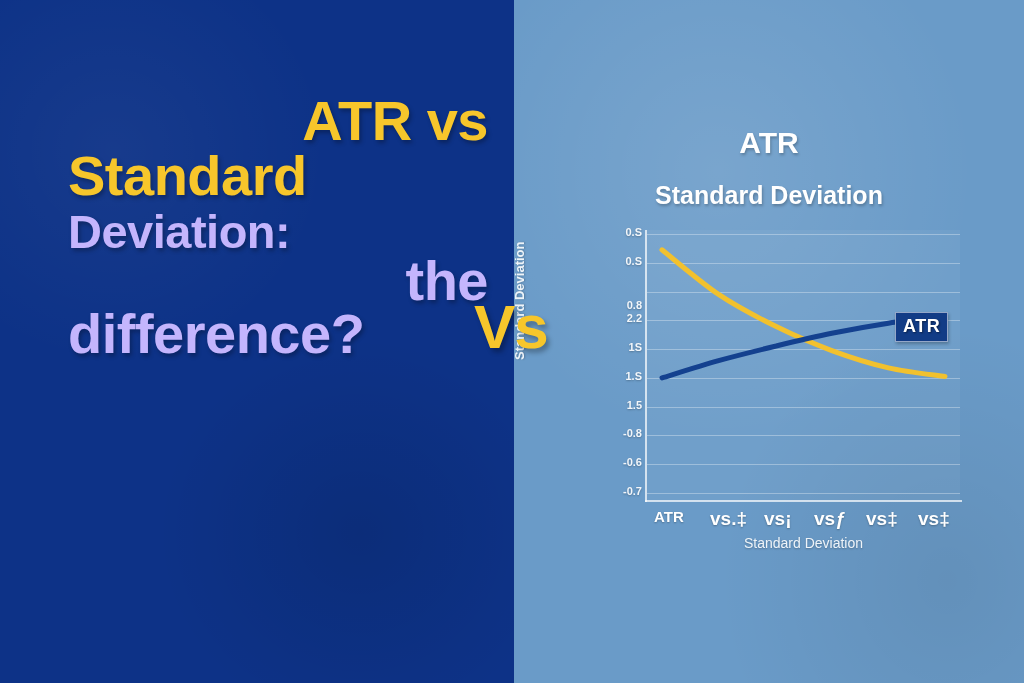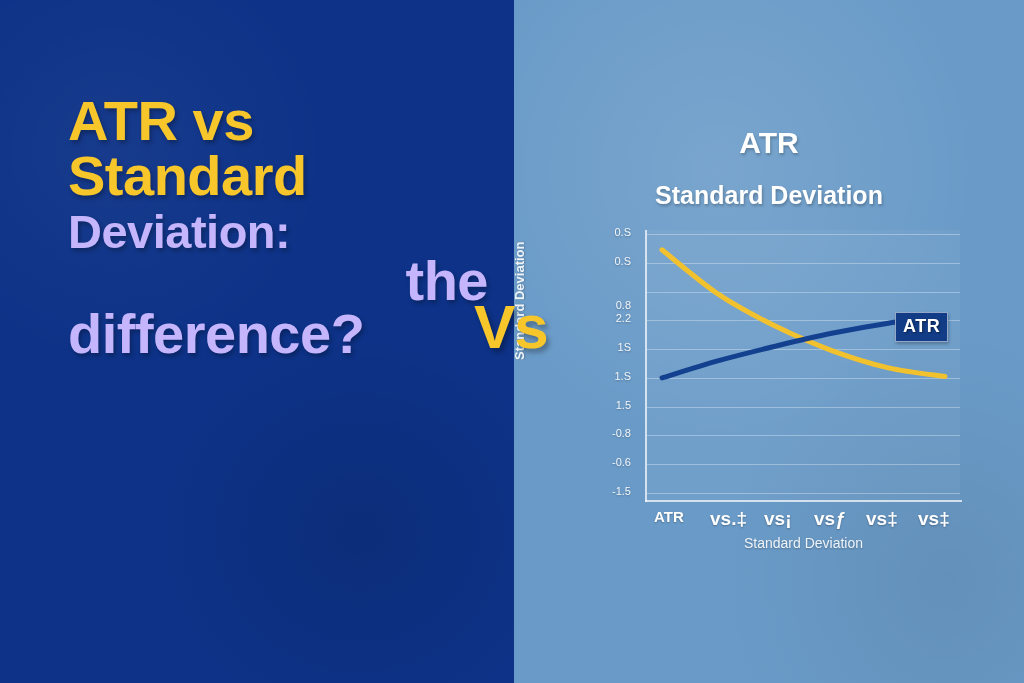--- a/index.html
+++ b/index.html
@@ -40,21 +40,21 @@
     font-weight:bold;line-height:1.02;letter-spacing:-.5px;
   }
   .hl-line{
     display:block;
     font-size:55px;
     text-shadow:2px 3px 4px rgba(0,0,0,.28);
     white-space:nowrap;
   }
   .hl-accent{color:#F7C62B;}
   .hl-white{color:#c4b5fd;}
-  .hl-l1{font-size:56px;}
+  .hl-l1{font-size:56px;text-align:right;}
   .hl-l2{font-size:56px;margin-top:-2px;}
   .hl-l3{font-size:47px;margin-top:4px;}
   .hl-l4{font-size:56px;margin-top:26px;}
   .hl-l5{font-size:56px;margin-top:-4px;text-align:right;}
   .hl-l6{font-size:56px;margin-top:-4px;}
 
   
   .vs-badge{
     position:absolute;left:474px;top:291px;z-index:6;
     font-size:62px;font-weight:bold;color:#F7C62B;
@@ -87,22 +87,22 @@
   }
   .plot-axis-bottom{
     position:absolute;left:131px;top:500px;width:317px;height:2px;
     background:rgba(255,255,255,.70);
   }
   .gridline{
     position:absolute;left:133px;width:313px;height:1px;
     background:rgba(255,255,255,.32);
   }
   .ytick{
-    position:absolute;right:11px;width:48px;text-align:right;
-    color:#F2F6FA;font-size:11px;font-weight:normal;
+    position:absolute;right:0;width:48px;text-align:right;
+    color:#F2F6FA;font-size:11px;font-weight:bold;
     text-shadow:0 1px 2px rgba(0,0,0,.25);
   }
   .ytick-wrap{position:absolute;left:72px;top:0;width:56px;height:683px;}
 
   .xtick{
     position:absolute;top:508px;color:#FFFFFF;font-size:19px;font-weight:bold;
     text-shadow:0 1px 2px rgba(0,0,0,.28);white-space:nowrap;
   }
   .xtick.first{font-size:15px;}
   .xaxis-title{
@@ -174,21 +174,21 @@
     <div class="ytick-wrap" id="yticks">
         <div class="ytick" style="top: 226px;">0.S</div>
         <div class="ytick" style="top: 254.778px;">0.S</div>
         <div class="ytick" style="top: 283.556px; margin-top: 15px;">0.8</div>
         <div class="ytick" style="top: 312.333px;">2.2</div>
         <div class="ytick" style="top: 341.111px;">1S</div>
         <div class="ytick" style="top: 369.889px;">1.S</div>
         <div class="ytick" style="top: 398.667px;">1.5</div>
         <div class="ytick" style="top: 427.444px;">-0.8</div>
         <div class="ytick" style="top: 456.222px;">-0.6</div>
-        <div class="ytick" style="top: 485px;">-1.5</div>
+        <div class="ytick" style="top: 485px;">-0.7</div>
       </div>
     <div id="xticks">
         <div class="xtick first" style="left: 140px;">ATR</div>
         <div class="xtick" style="left: 196px;">vs.‡</div>
         <div class="xtick" style="left: 250px;">vs¡</div>
         <div class="xtick" style="left: 300px;">vsƒ</div>
         <div class="xtick" style="left: 352px;">vs‡</div>
         <div class="xtick" style="left: 404px;">vs‡</div>
       </div>
 

